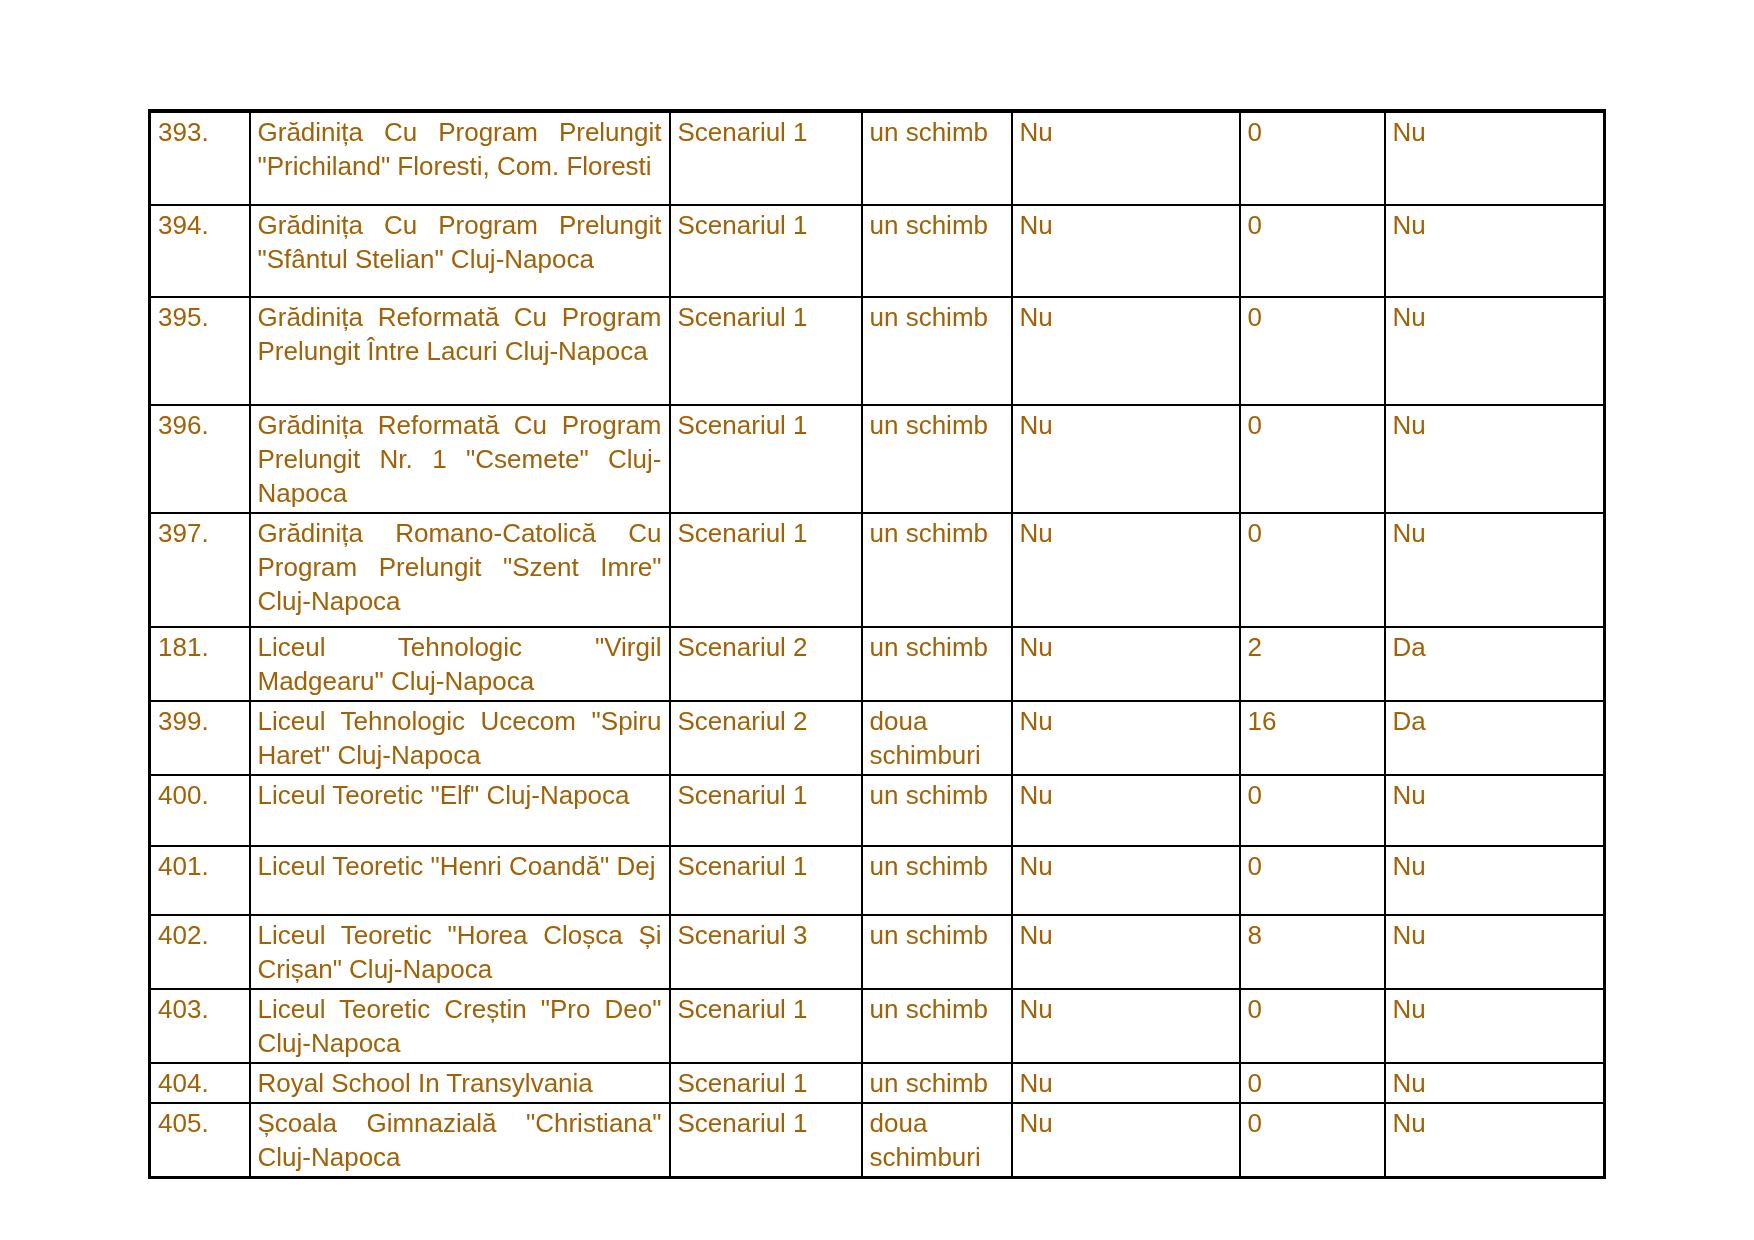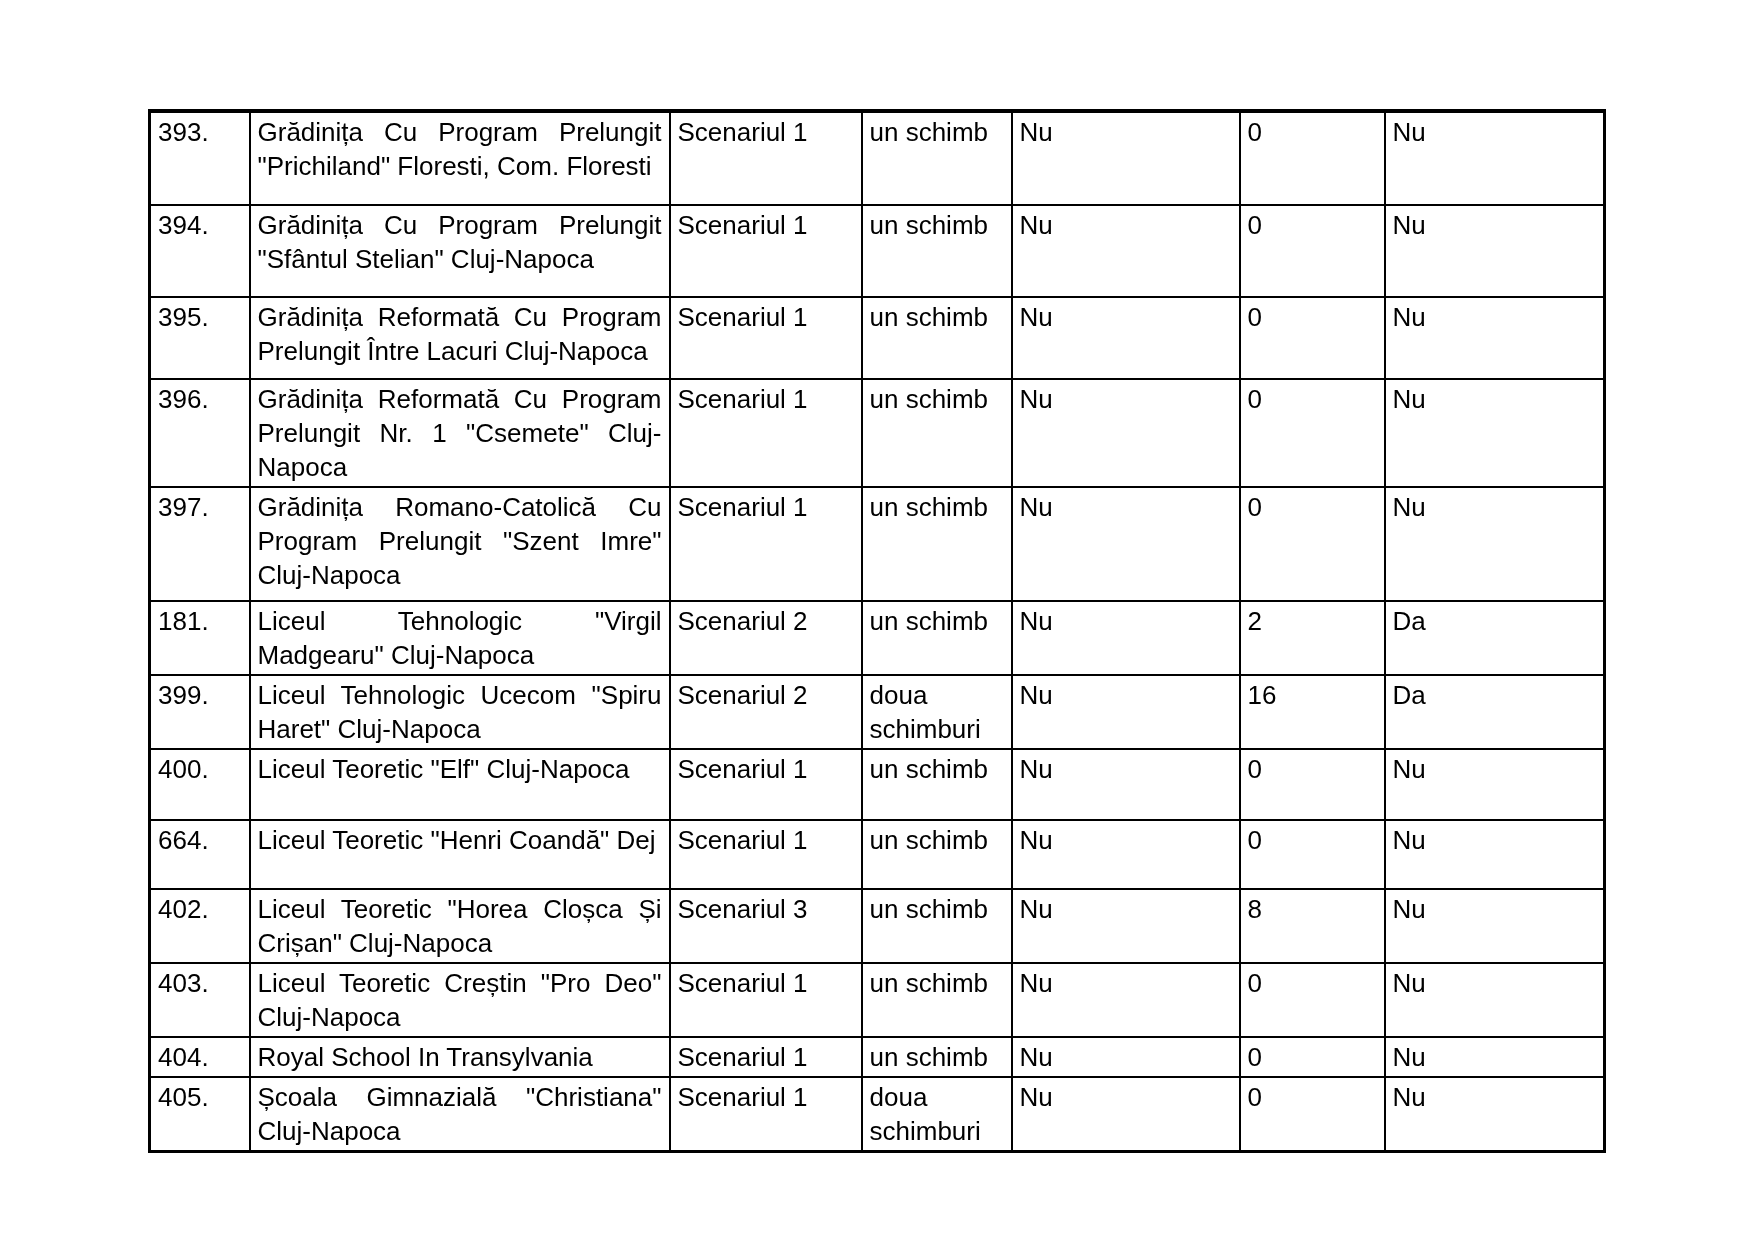--- a/index.html
+++ b/index.html
@@ -7,21 +7,21 @@
     padding: 0;
     background: #ffffff;
   }
   .page {
     position: relative;
     width: 1754px;
     height: 1240px;
     background: #ffffff;
     overflow: hidden;
     font-family: "Liberation Sans", "DejaVu Sans", sans-serif;
-    color: #000000;
+    color: #a16207;
   }
   table.doc-table {
     position: absolute;
     left: 148px;
     top: 109px;
     width: 1455px;
     border-collapse: collapse;
     table-layout: fixed;
     border: 3px solid #000000;
     border-top-width: 4px;
@@ -63,21 +63,21 @@
       </tr>
       <tr style="height:92px">
         <td class="c-num">394.</td>
         <td class="c-name">Grădinița Cu Program Prelungit "Sfântul Stelian" Cluj-Napoca</td>
         <td class="c-scen">Scenariul 1</td>
         <td class="c-shift">un schimb</td>
         <td class="c-v1">Nu</td>
         <td class="c-cnt">0</td>
         <td class="c-v2">Nu</td>
       </tr>
-      <tr style="height:82px">
+      <tr style="height:108px">
         <td class="c-num">395.</td>
         <td class="c-name">Grădinița Reformată Cu Program Prelungit Între Lacuri Cluj-Napoca</td>
         <td class="c-scen">Scenariul 1</td>
         <td class="c-shift">un schimb</td>
         <td class="c-v1">Nu</td>
         <td class="c-cnt">0</td>
         <td class="c-v2">Nu</td>
       </tr>
       <tr style="height:105px">
         <td class="c-num">396.</td>
@@ -118,21 +118,21 @@
       <tr style="height:71px">
         <td class="c-num">400.</td>
         <td class="c-name">Liceul Teoretic "Elf" Cluj-Napoca</td>
         <td class="c-scen">Scenariul 1</td>
         <td class="c-shift">un schimb</td>
         <td class="c-v1">Nu</td>
         <td class="c-cnt">0</td>
         <td class="c-v2">Nu</td>
       </tr>
       <tr style="height:69px">
-        <td class="c-num">664.</td>
+        <td class="c-num">401.</td>
         <td class="c-name">Liceul Teoretic "Henri Coandă" Dej</td>
         <td class="c-scen">Scenariul 1</td>
         <td class="c-shift">un schimb</td>
         <td class="c-v1">Nu</td>
         <td class="c-cnt">0</td>
         <td class="c-v2">Nu</td>
       </tr>
       <tr style="height:67px">
         <td class="c-num">402.</td>
         <td class="c-name">Liceul Teoretic "Horea Cloșca Și Crișan" Cluj-Napoca</td>

